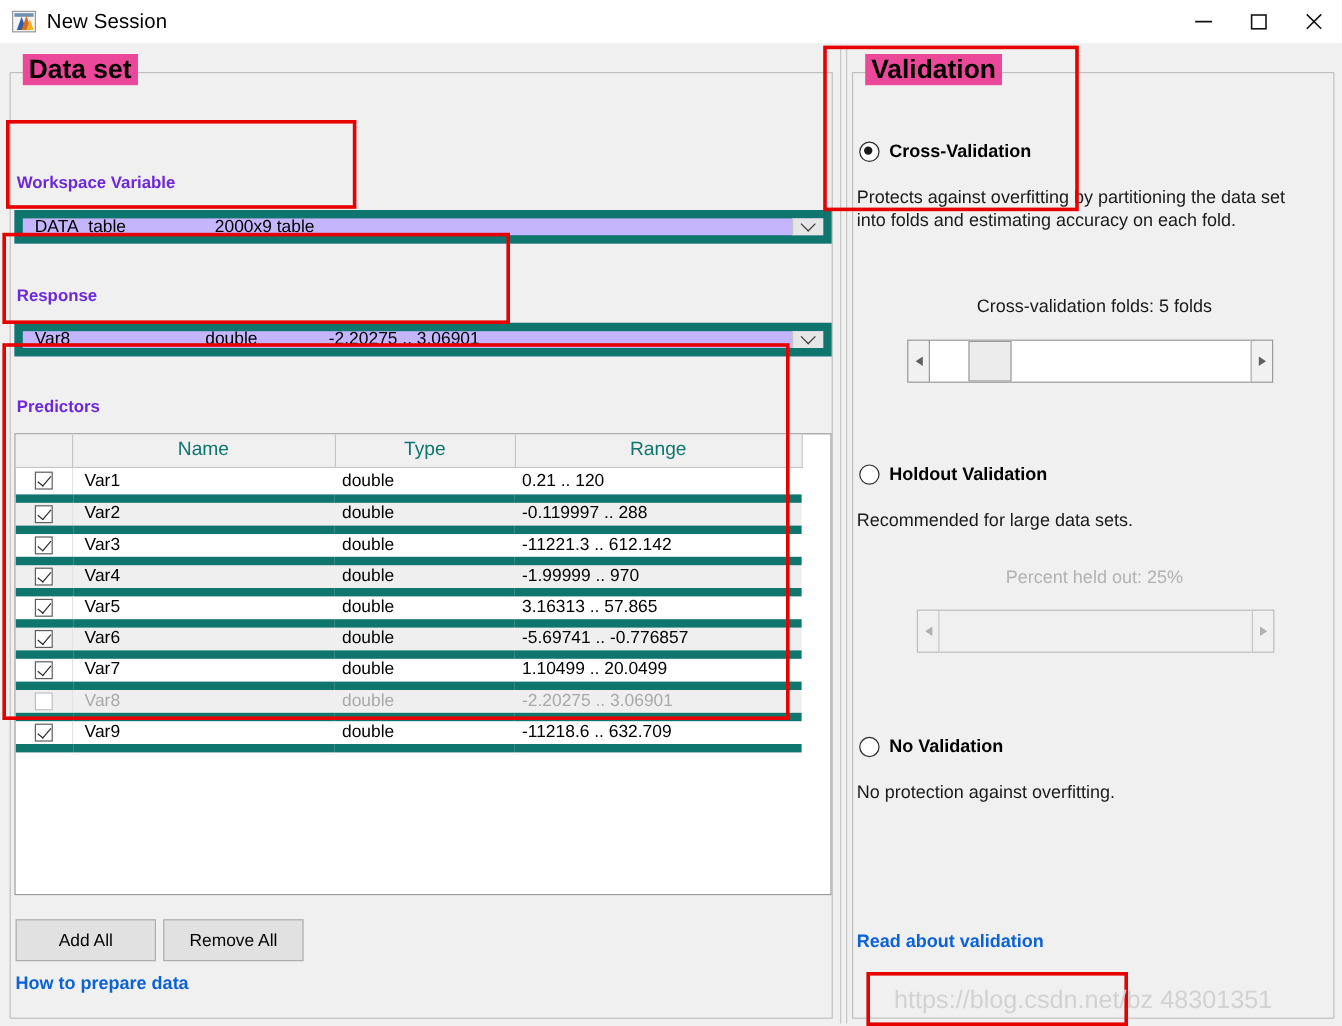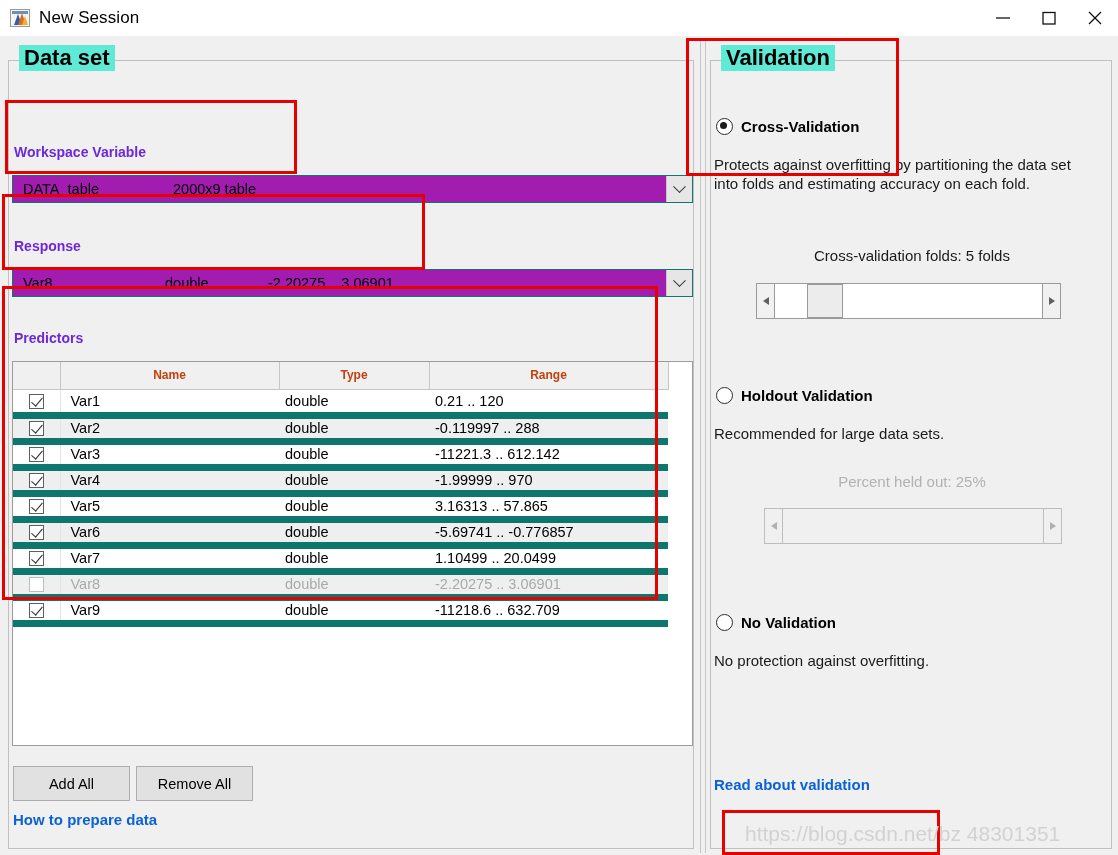--- a/index.html
+++ b/index.html
@@ -40,49 +40,49 @@
 
   
   #left-panel { position:absolute; left:0; top:0; width:700px; bottom:0; }
   #right-panel { position:absolute; left:706px; top:0; right:0; bottom:0; }
   #panel-divider { position:absolute; left:700px; top:2px; bottom:2px; width:6px; background:#f0f0f0;
      border-left:1px solid #c6c6c6; border-right:1px solid #c6c6c6; }
 
   
   .groupbox { position:absolute; border:1px solid #c0c0c0; }
   .group-title {
-    position:absolute; top:-16px; left:10px; background:#5eead4; padding:0 5px;
+    position:absolute; top:-16px; left:10px; background:#ec4899; padding:0 5px;
     font-size:22px; font-weight:bold; color:#000; line-height:26px; white-space:nowrap;
   }
 
   .field-label { font-size:14px; font-weight:bold; color:#6d28d9; }
 
   
   .combo {
-    position:absolute; height:28px; background:#a21caf; border:1px solid #0f766e;
+    position:absolute; height:28px; background:#c4b5fd; border:7px solid #0f766e;
     display:flex; align-items:center;
   }
   .combo .combo-text { flex:1; position:relative; height:100%; }
   .combo .c-col { position:absolute; top:0; height:100%; display:flex; align-items:center;
      font-size:14.5px; color:#000; }
   .combo .arrow {
     width:26px; height:100%; background:#e6e6e6; border-left:1px solid #c6c6c6;
     display:flex; align-items:center; justify-content:center; flex:0 0 auto;
   }
   .chev { width:9px; height:9px; border-right:1.6px solid #3a3a3a; border-bottom:1.6px solid #3a3a3a;
      transform: rotate(45deg) translate(-2px,-2px); }
 
   
   #pred-table-wrap {
     position:absolute; background:#fff; border:1px solid #9c9c9c; overflow:hidden;
   }
   #pred-table { width:655px; border-collapse:collapse; table-layout:fixed; }
   #pred-table th {
     background:#f0f0f0; border:1px solid #c6c6c6; border-top:none; border-left:none;
-    font-size:12px; font-weight:bold; color:#c2410c; height:27px; padding:0;
+    font-size:16px; font-weight:normal; color:#0f766e; height:27px; padding:0;
   }
   #pred-table td {
     border-bottom:7px solid #0f766e; font-size:14.5px; color:#000; height:26px; padding:0;
   }
   #pred-table tr.alt td { background:#efefef; }
   #pred-table td.c-check { text-align:center; width:47px; border-right:1px solid #e4e4e4;}
   #pred-table td.c-name { padding-left:10px; }
   #pred-table td.c-type { padding-left:6px; }
   #pred-table td.c-range { padding-left:6px; }
   #pred-table tr.disabled td { color:#a9a9a9; }

